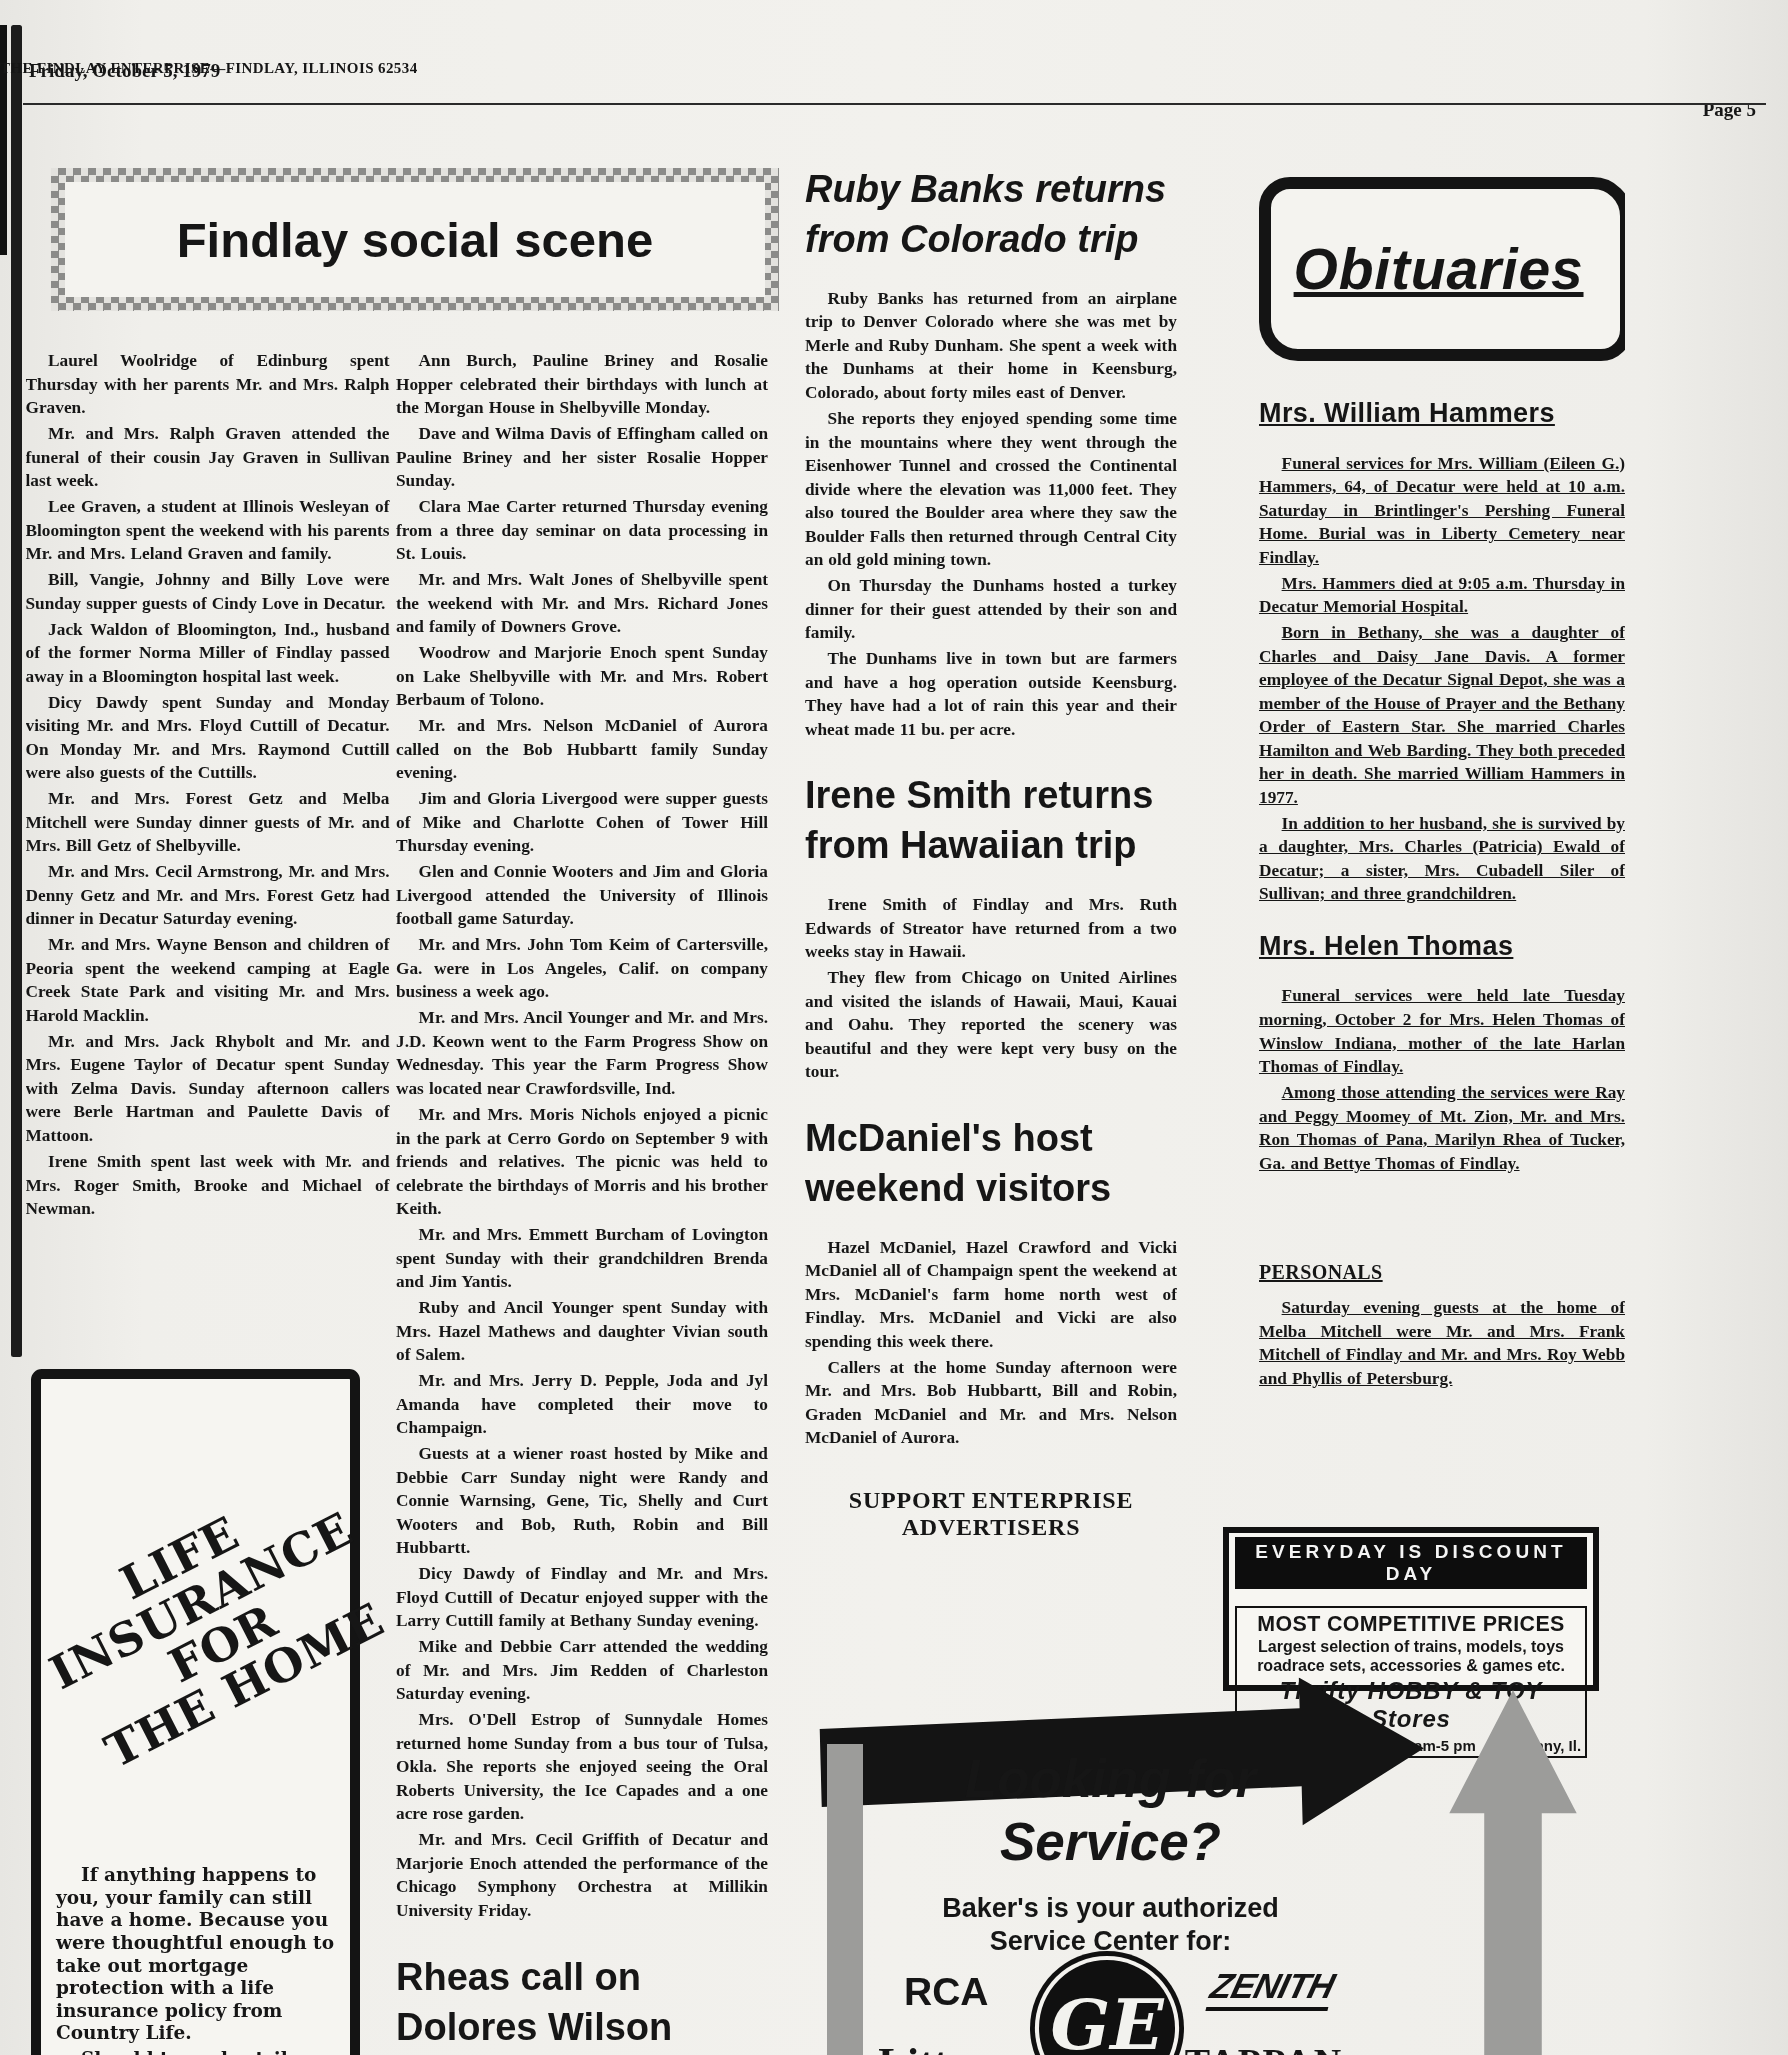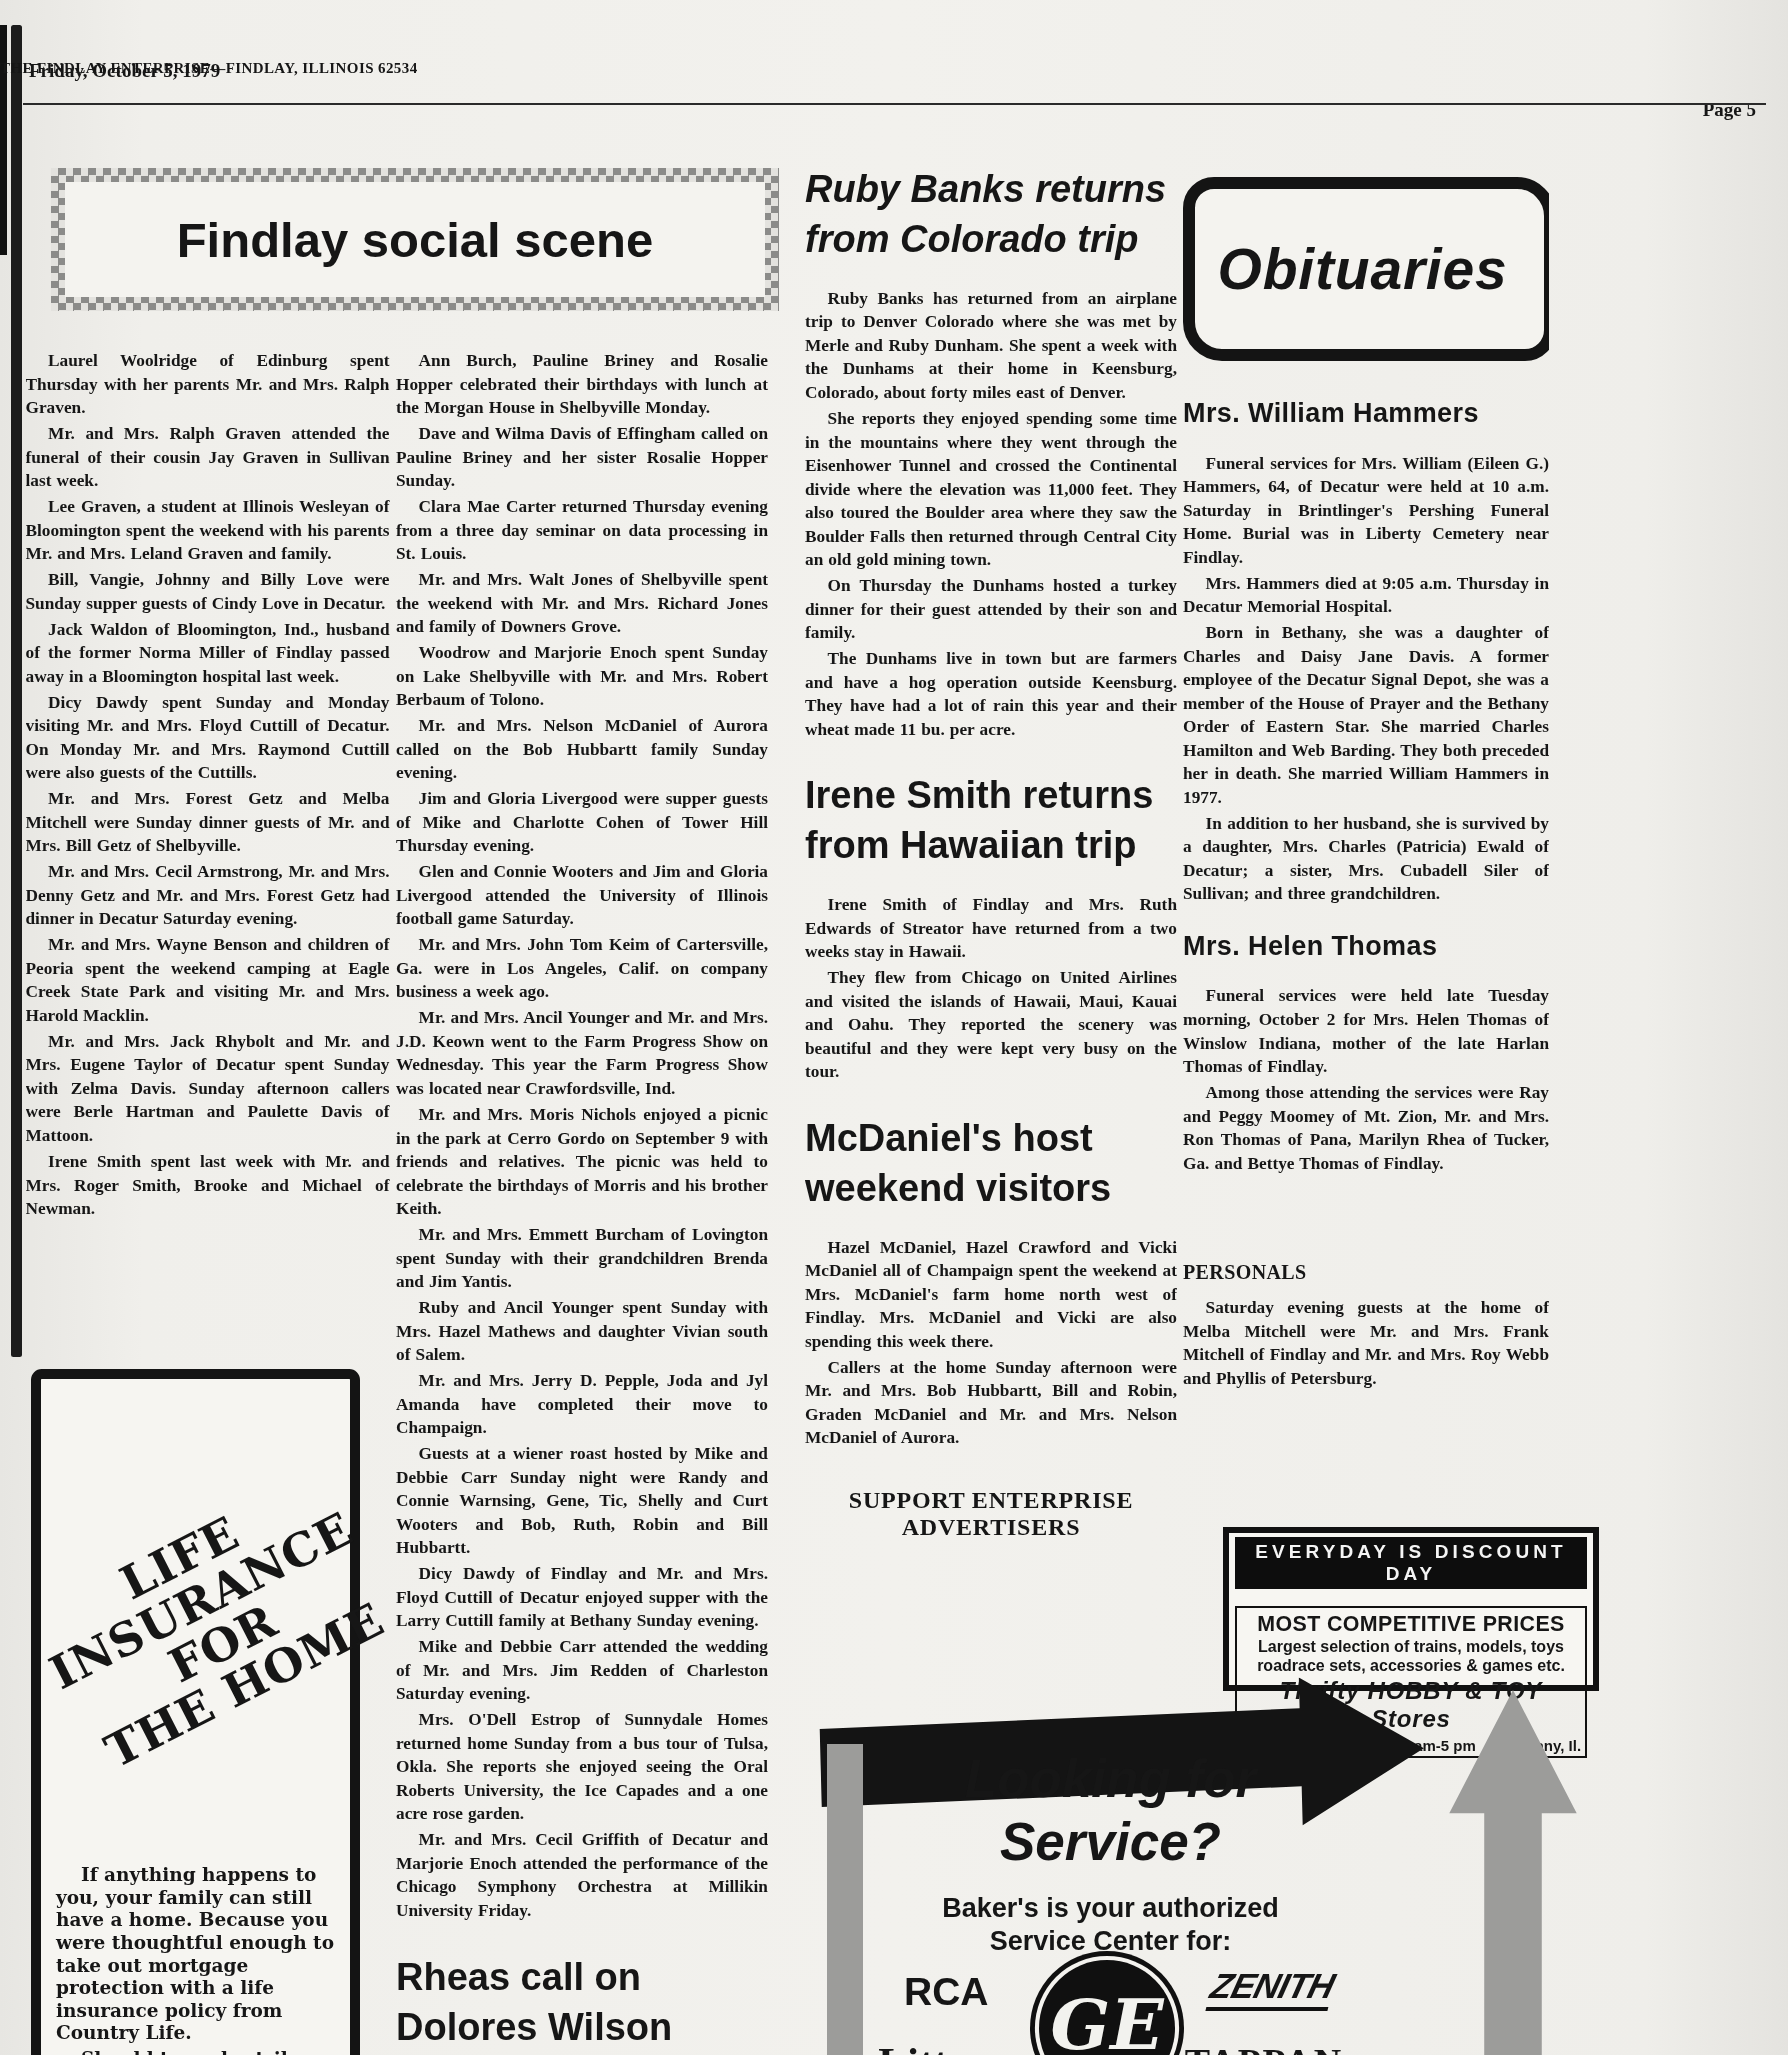--- a/index.html
+++ b/index.html
@@ -141,21 +141,21 @@
     <div class="headline">McDaniel's host
 weekend visitors</div>
     <div>
         <p class="para">Hazel McDaniel, Hazel Crawford and Vicki McDaniel all of Champaign spent the weekend at Mrs. McDaniel's farm home north west of Findlay. Mrs. McDaniel and Vicki are also spending this week there.</p>
         <p class="para">Callers at the home Sunday afternoon were Mr. and Mrs. Bob Hubbartt, Bill and Robin, Graden McDaniel and Mr. and Mrs. Nelson McDaniel of Aurora.</p>
       </div>
     <div class="support">SUPPORT ENTERPRISE
 ADVERTISERS</div>
   </div>
 
-  <div class="col" style="left:1183px;top:177px;width:366px;height:1332px;">
+  <div class="col" style="left:1259px;top:177px;width:366px;height:1332px;text-decoration:underline;">
     <div class="obit-box">
       <span class="obit-title">Obituaries</span>
     </div>
     <div class="subhead">Mrs. William Hammers</div>
     <div>
         <p class="para">Funeral services for Mrs. William (Eileen G.) Hammers, 64, of Decatur were held at 10 a.m. Saturday in Brintlinger's Pershing Funeral Home. Burial was in Liberty Cemetery near Findlay.</p>
         <p class="para">Mrs. Hammers died at 9:05 a.m. Thursday in Decatur Memorial Hospital.</p>
         <p class="para">Born in Bethany, she was a daughter of Charles and Daisy Jane Davis. A former employee of the Decatur Signal Depot, she was a member of the House of Prayer and the Bethany Order of Eastern Star. She married Charles Hamilton and Web Barding. They both preceded her in death. She married William Hammers in 1977.</p>
         <p class="para">In addition to her husband, she is survived by a daughter, Mrs. Charles (Patricia) Ewald of Decatur; a sister, Mrs. Cubadell Siler of Sullivan; and three grandchildren.</p>
       </div>

